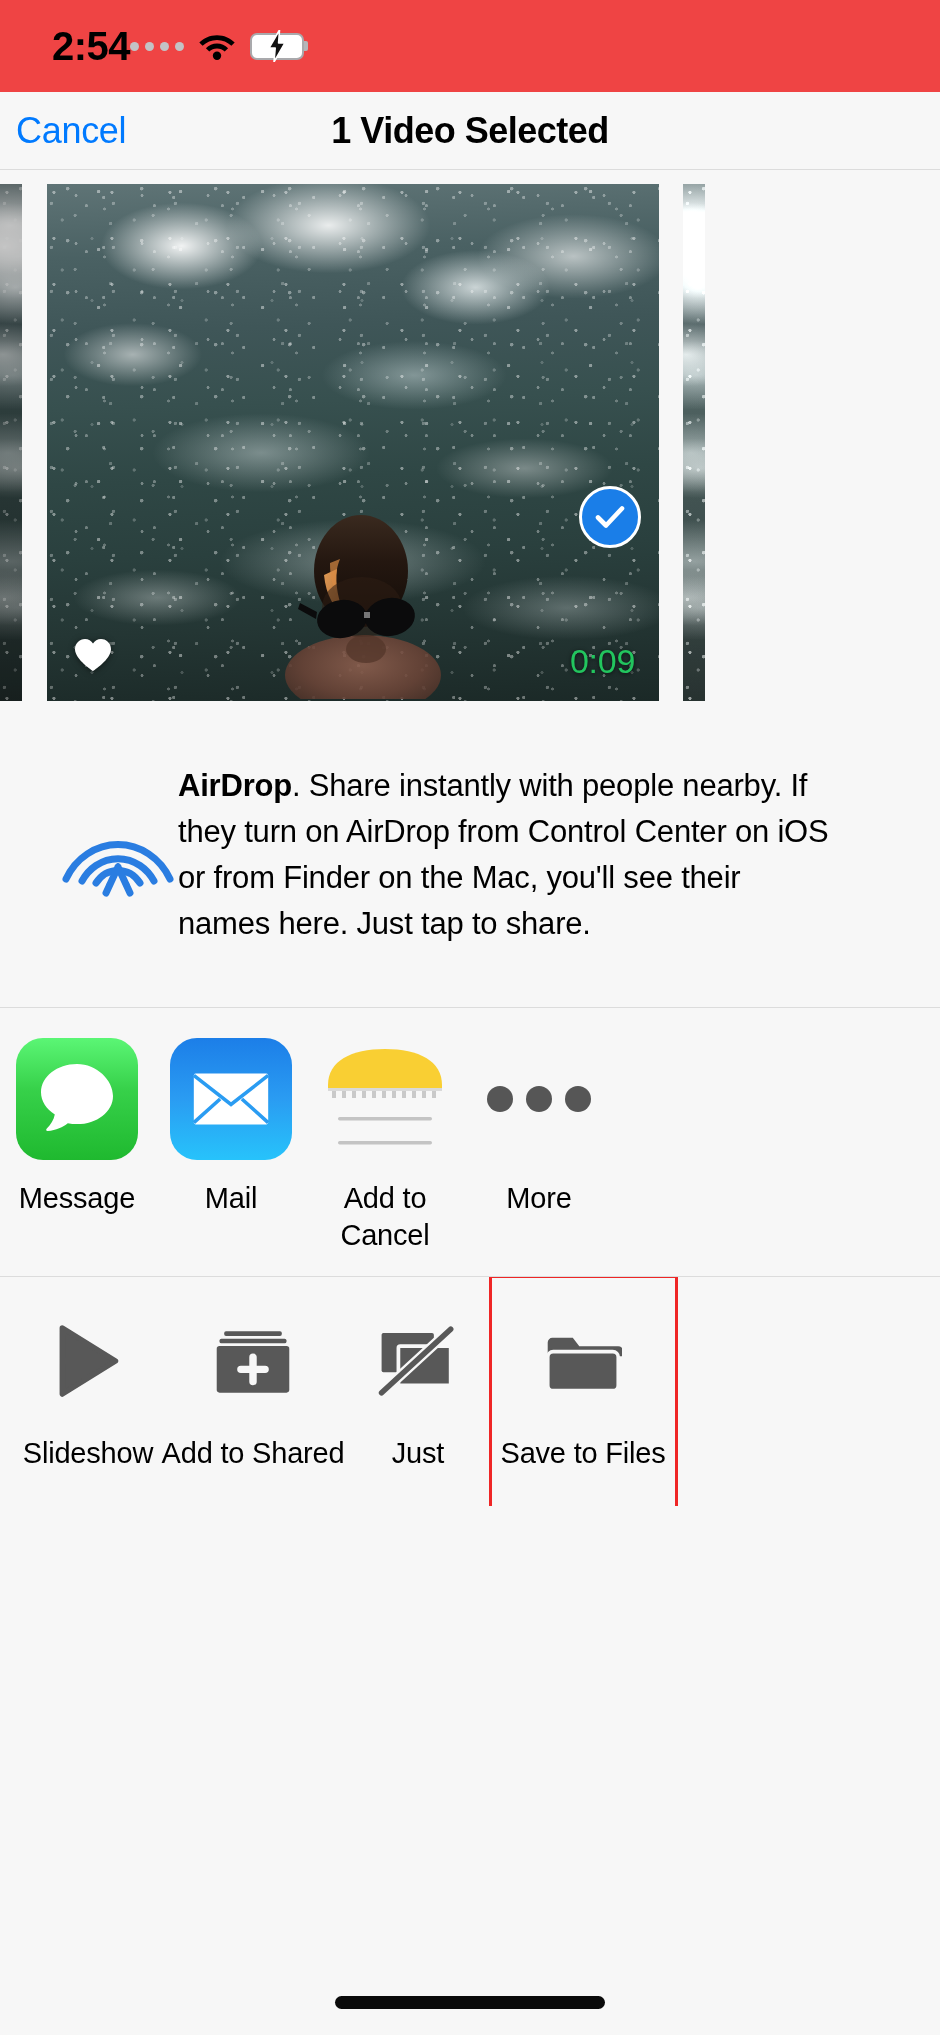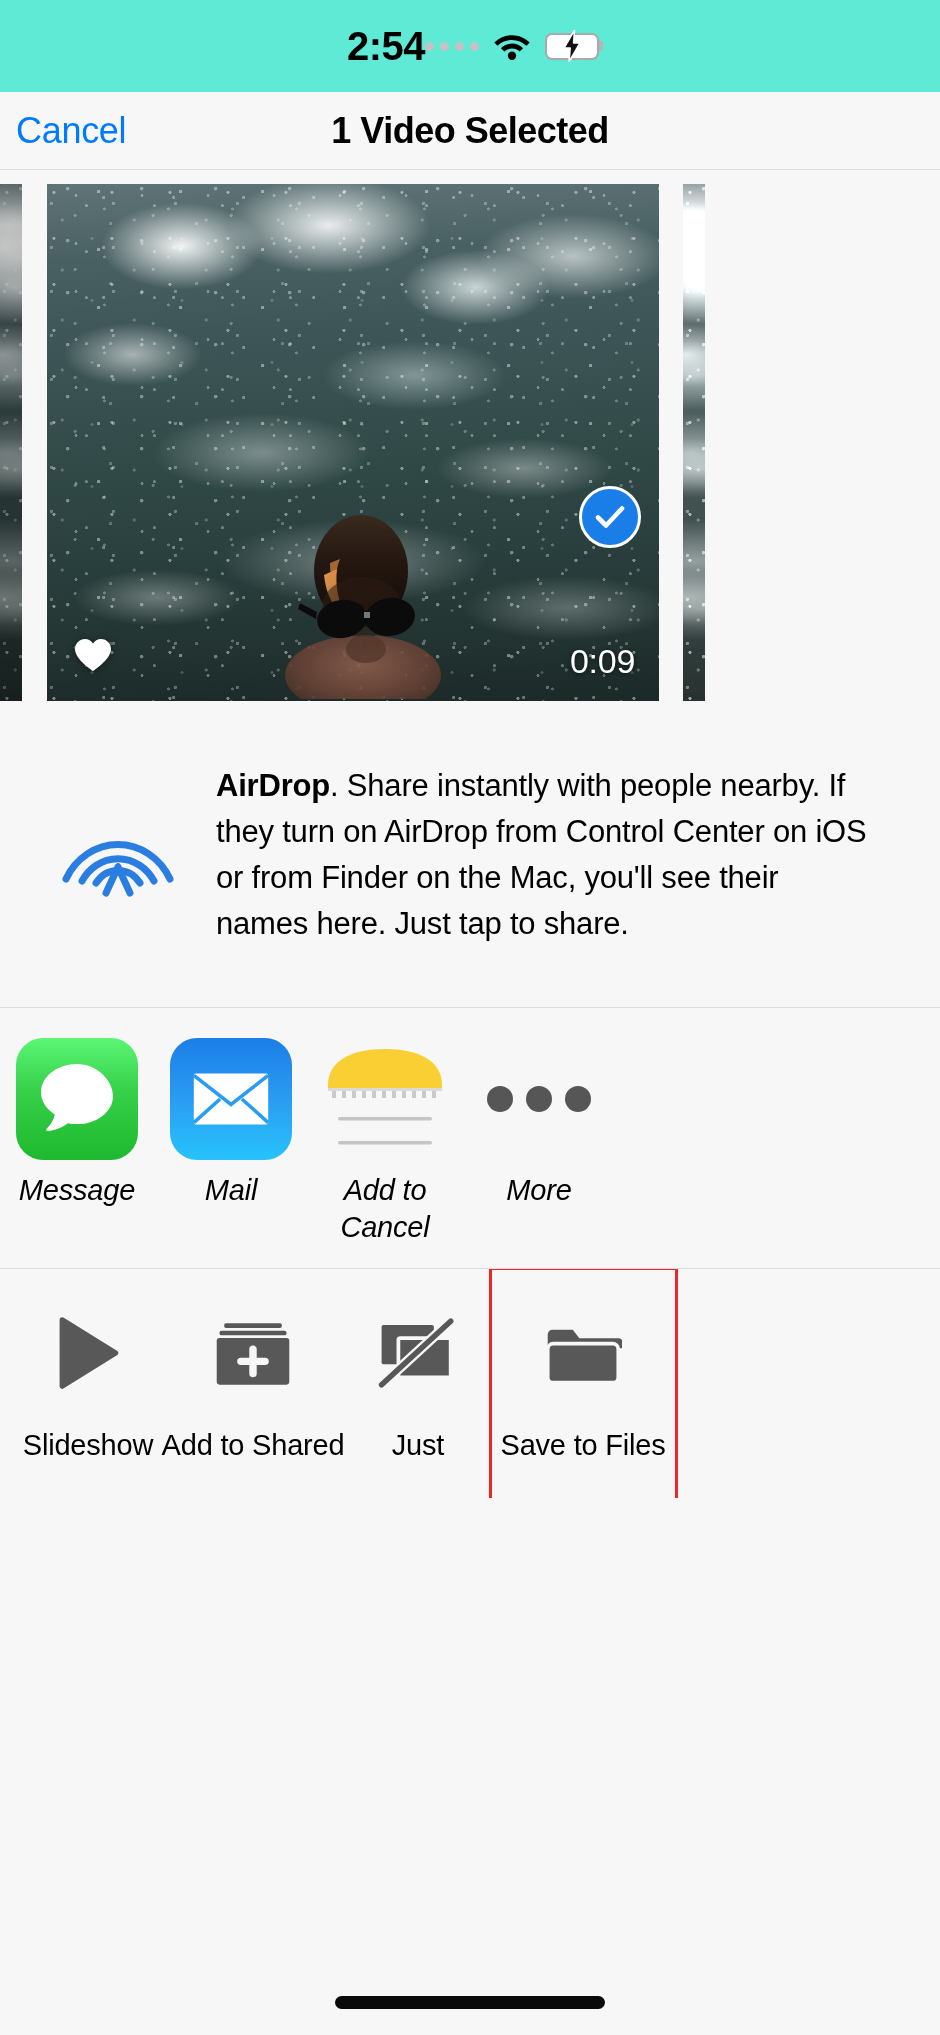--- a/index.html
+++ b/index.html
@@ -11,23 +11,23 @@
     font-family: "Liberation Sans", sans-serif;
     overflow: hidden;
     position: relative;
   }
 
   
   .status-bar {
     height: 92px;
     display: flex;
     align-items: center;
-    justify-content: center;
+    justify-content: flex-start;
     padding: 0 46px 0 52px;
-    background: #5eead4;
+    background: #ef4444;
   }
   .status-time {
     font-size: 40px;
     font-weight: 700;
     color: #000;
     letter-spacing: -0.5px;
   }
   .status-right {
     display: flex;
     align-items: center;
@@ -184,21 +184,21 @@
   }
   .thumb-heart {
     position: absolute;
     left: 26px; bottom: 28px;
     width: 40px; height: 36px;
     filter: drop-shadow(0 1px 3px rgba(0,0,0,.5));
   }
   .thumb-duration {
     position: absolute;
     right: 24px; bottom: 20px;
-    color: #ffffff;
+    color: #22c55e;
     font-size: 34px;
     font-weight: 500;
     text-shadow: 0 1px 4px rgba(0,0,0,.65);
     letter-spacing: -0.3px;
   }
   .thumb-check {
     position: absolute;
     right: 18px; top: 302px;
     width: 62px; height: 62px;
     border-radius: 50%;
@@ -209,21 +209,20 @@
     justify-content: center;
   }
   .thumb-check svg { width: 36px; height: 36px; }
 
   
   .airdrop-section {
     background: #f7f7f7;
     padding: 42px 40px 60px 40px;
     display: flex;
     align-items: flex-start;
-    gap: 38px;
     border-bottom: 1.5px solid #dcdcdc;
     min-height: 252px;
   }
   .airdrop-icon { width: 120px; height: 130px; flex: none; margin-top: 8px; margin-left: 18px;}
   .airdrop-text {
     font-size: 31px;
     line-height: 46px;
     color: #000;
     letter-spacing: -0.2px;
     max-width: 660px;
@@ -239,23 +238,22 @@
     border-bottom: 1.5px solid #dcdcdc;
     align-items: flex-start;
     overflow: hidden;
   }
   .app-item {
     width: 154px;
     flex: none;
     display: flex;
     flex-direction: column;
     align-items: center;
-    gap: 12px;
+    gap: 20px;
     cursor: pointer;
-    font-style: italic;
   }
   .app-glyph {
     width: 122px; height: 122px;
     position: relative;
   }
   .app-label {
     font-size: 29px;
     color: #000;
     text-align: center;
     line-height: 37px;

